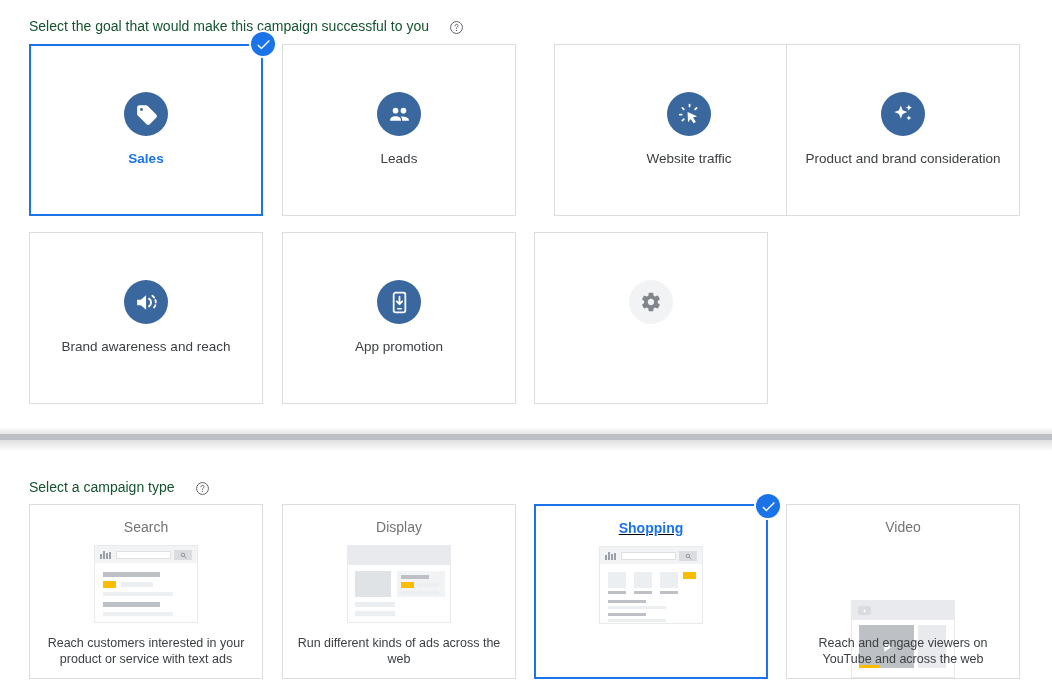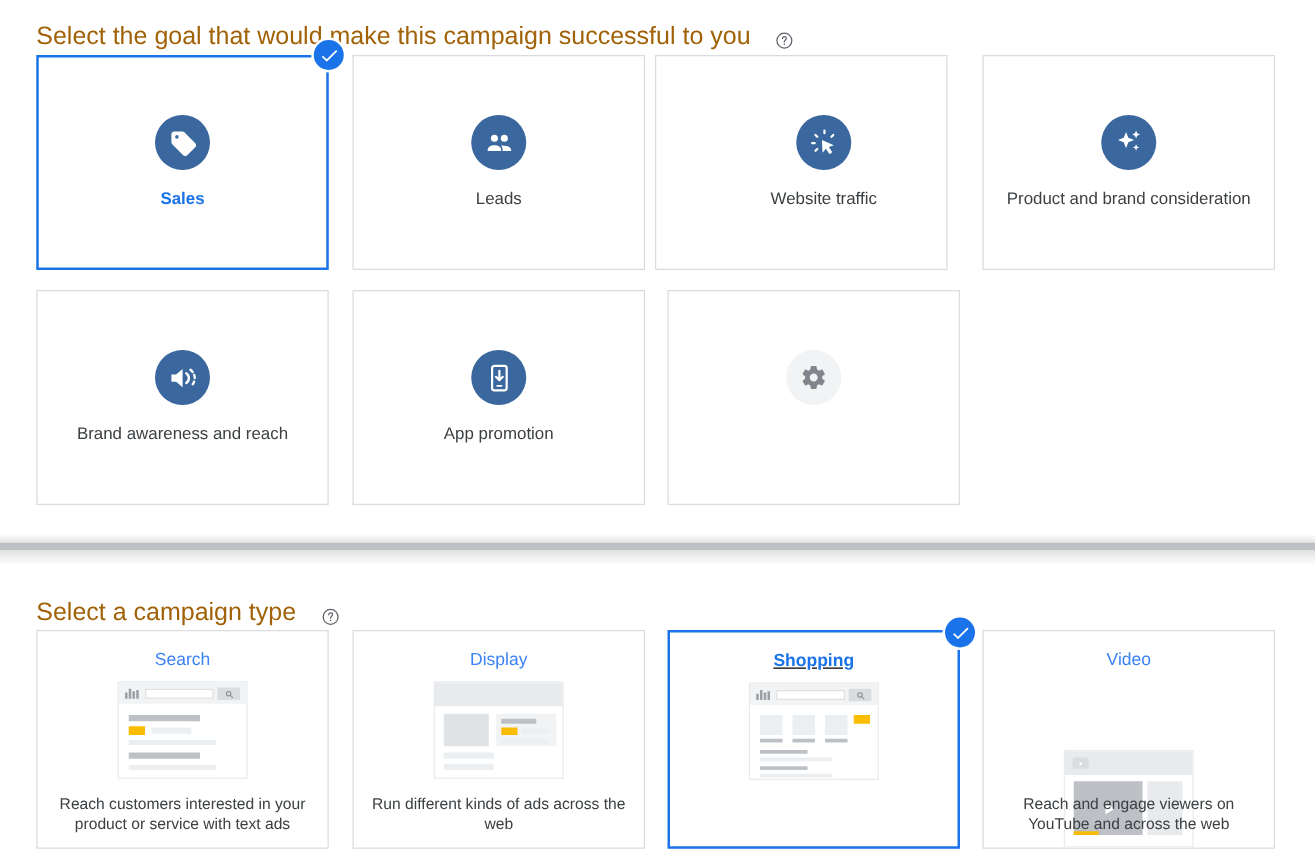--- a/index.html
+++ b/index.html
@@ -9,21 +9,21 @@
     background: #ffffff;
     font-family: "Liberation Sans", "DejaVu Sans", sans-serif;
     overflow: hidden;
   }
   .page { position: relative; width: 1052px; height: 684px; background: #fff; }
 
   
   .section-head {
     position: absolute;
     display: flex; align-items: center; gap: 20px;
-    font-size: 20px; color: #a16207; white-space: nowrap;
+    font-size: 14px; color: #14532d; white-space: nowrap;
   }
   .head-goal { left: 29px; top: 18px; }
   .head-type { left: 29px; top: 479px; }
   .help-icon { display: inline-block; width: 15px; height: 15px; position: relative; top: 1px; }
 
   
   .goal-card {
     position: absolute;
     width: 234px; height: 172px;
     border: 1px solid #dadce0;
@@ -71,21 +71,21 @@
   
   .type-card {
     position: absolute;
     width: 234px; height: 175px;
     border: 1px solid #dadce0; background: #fff;
     cursor: pointer;
     display: flex; flex-direction: column; align-items: center;
   }
   .type-card.selected { border: 2px solid #1a73e8; text-decoration: underline; }
   .type-title {
-    margin-top: 14px; font-size: 14px; color: #3b82f6; text-align: center;
+    margin-top: 14px; font-size: 14px; color: #737373; text-align: center;
   }
   .type-card.selected .type-title { color: #1a73e8; font-weight: bold; }
   .type-desc {
     position: absolute; left: 8px; right: 8px; bottom: 11px;
     font-size: 12.5px; line-height: 16px; color: #3c4043; text-align: center;
   }
   .thumb {
     margin-top: 10px; width: 104px; height: 78px;
     border: 1px solid #e8eaed; background: #fff;
     overflow: hidden; position: relative;
@@ -144,21 +144,21 @@
           <circle cx="8.2" cy="8.3" r="2.7" fill="#fff"></circle>
           <circle cx="15.8" cy="8.3" r="2.7" fill="#fff"></circle>
           <path d="M3 17.2c0-2.3 2.3-3.6 5.2-3.6s5.2 1.3 5.2 3.6V18H3z" fill="#fff"></path>
           <path d="M14.2 13.8c2.5 0.1 6.8 0.6 6.8 3.4V18h-6.5v-0.8c0-1.5-0.6-2.6-1.4-3.3z" fill="#fff"></path>
         </svg>
       </div>
     </div>
     <div class="goal-label">Leads</div>
   </div>
 
-  <div class="goal-card" style="left:524px; top:44px;padding-left:36px;">
+  <div class="goal-card" style="left:554px; top:44px;padding-left:36px;">
     <div class="goal-icon-wrap">
       <div class="circle-icon">
         <svg viewBox="0 0 24 24" width="25" height="25">
           <g fill="#fff">
             <rect x="11.2" y="1.6" width="1.7" height="3.6" rx="0.8"></rect>
             <rect x="11.2" y="18.8" width="1.7" height="3.6" rx="0.8" opacity="0"></rect>
             <rect x="1.8" y="11.2" width="3.6" height="1.7" rx="0.8"></rect>
             <rect x="5.0" y="4.6" width="1.7" height="3.6" rx="0.8" transform="rotate(-45 5.85 6.4)"></rect>
             <rect x="17.3" y="4.6" width="1.7" height="3.6" rx="0.8" transform="rotate(45 18.15 6.4)"></rect>
             <rect x="5.0" y="15.4" width="1.7" height="3.6" rx="0.8" transform="rotate(45 5.85 17.2)"></rect>

